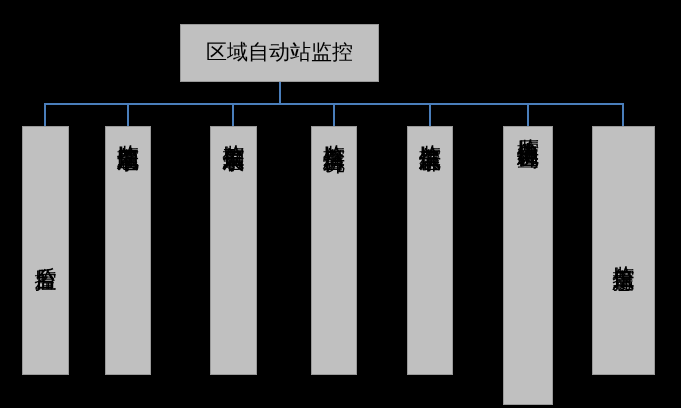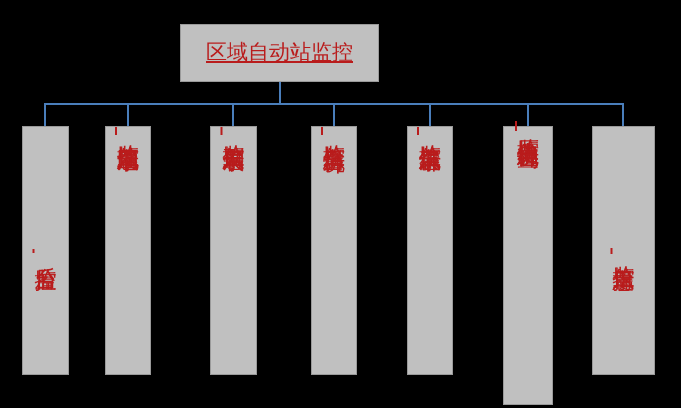--- a/index.html
+++ b/index.html
@@ -20,25 +20,24 @@
   .node {
     position: absolute;
     background: #c0c0c0;
     border: 1px solid #9a9a9a;
     box-sizing: border-box;
     color: #000000;
     overflow: visible;
   }
   .node-label {
     display: block;
-    color: #b91c1c;
+    color: #000000;
     font-weight: 400;
     line-height: 1.04;
     letter-spacing: 0px;
-    text-decoration: underline;
   }
 
   
   .node.root {
     left: 180px;
     top: 24px;
     width: 199px;
     height: 58px;
     display: flex;
     align-items: center;

